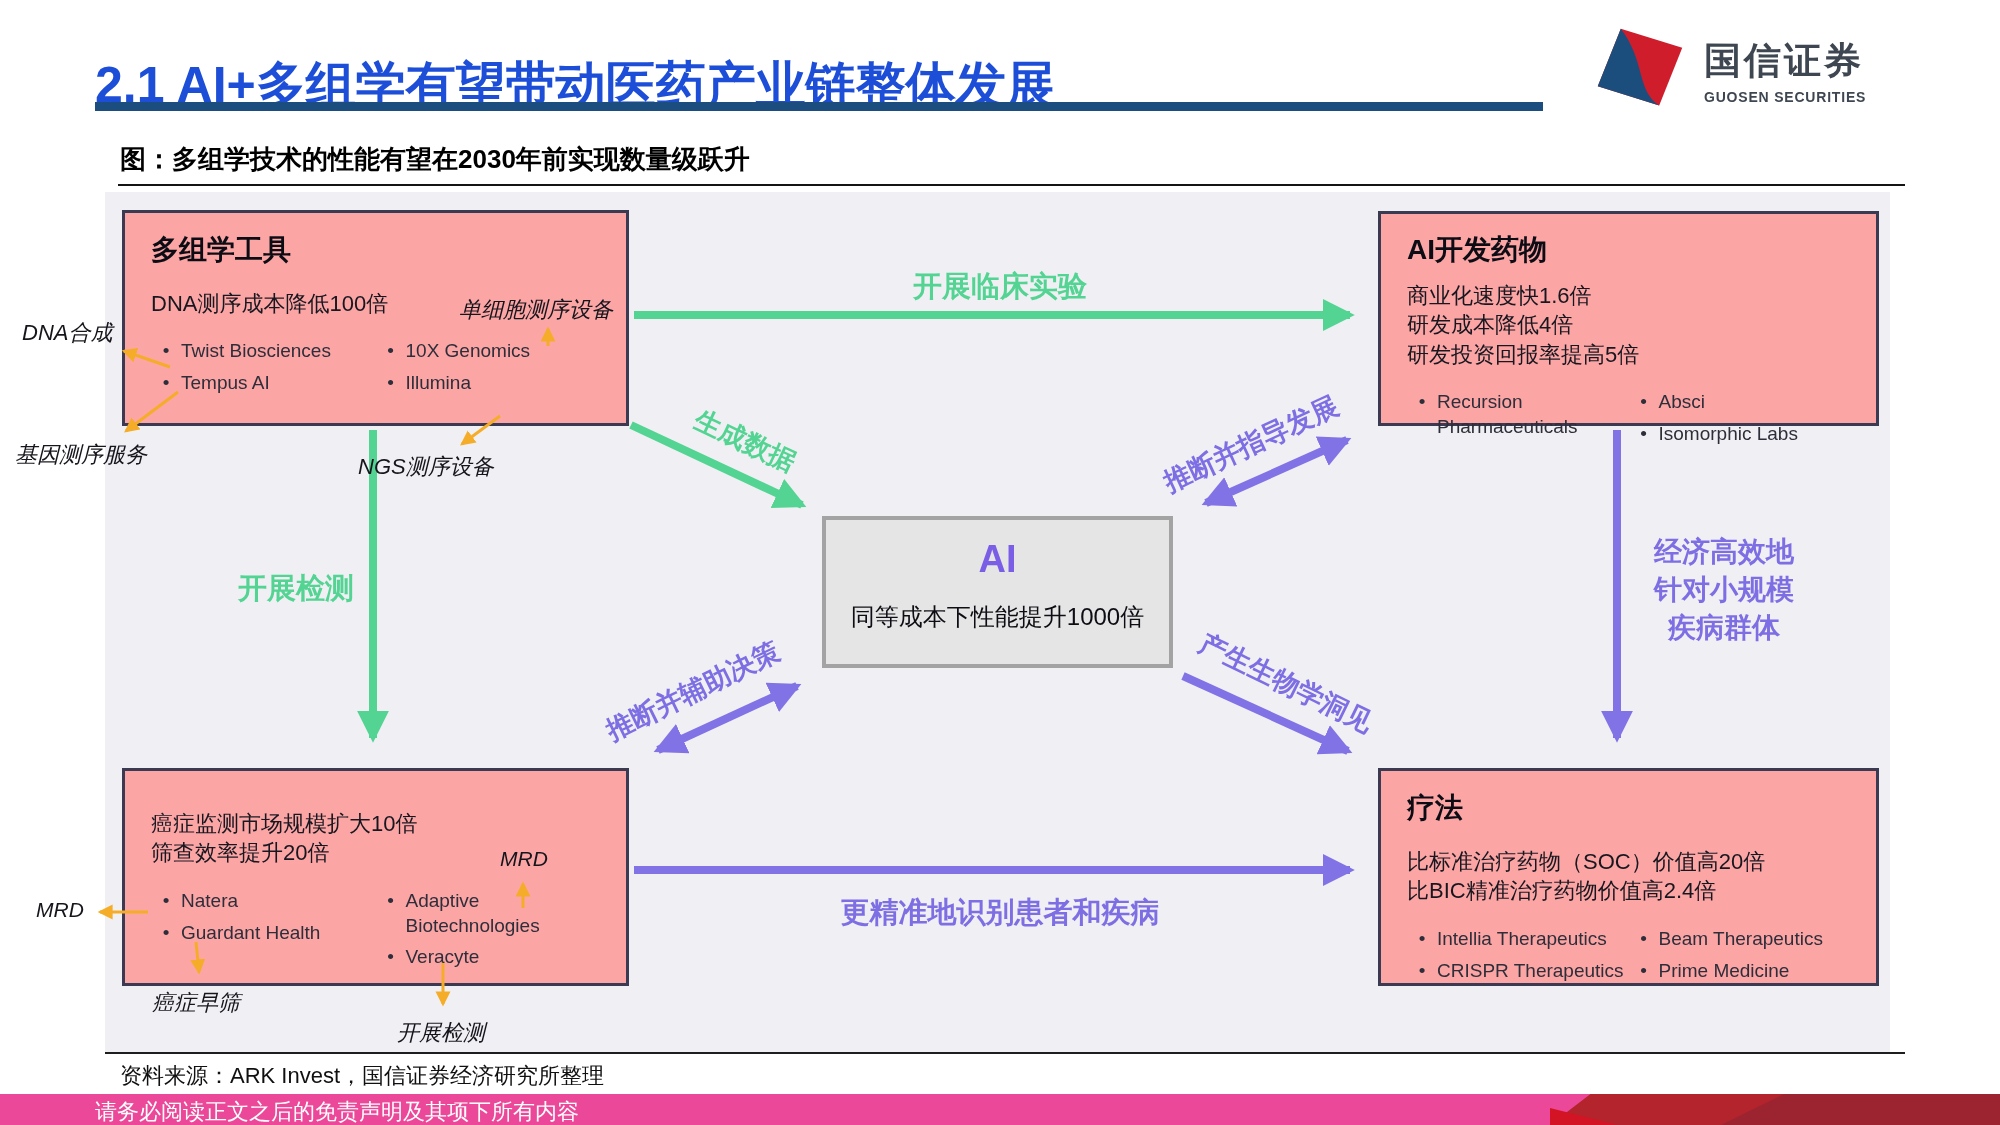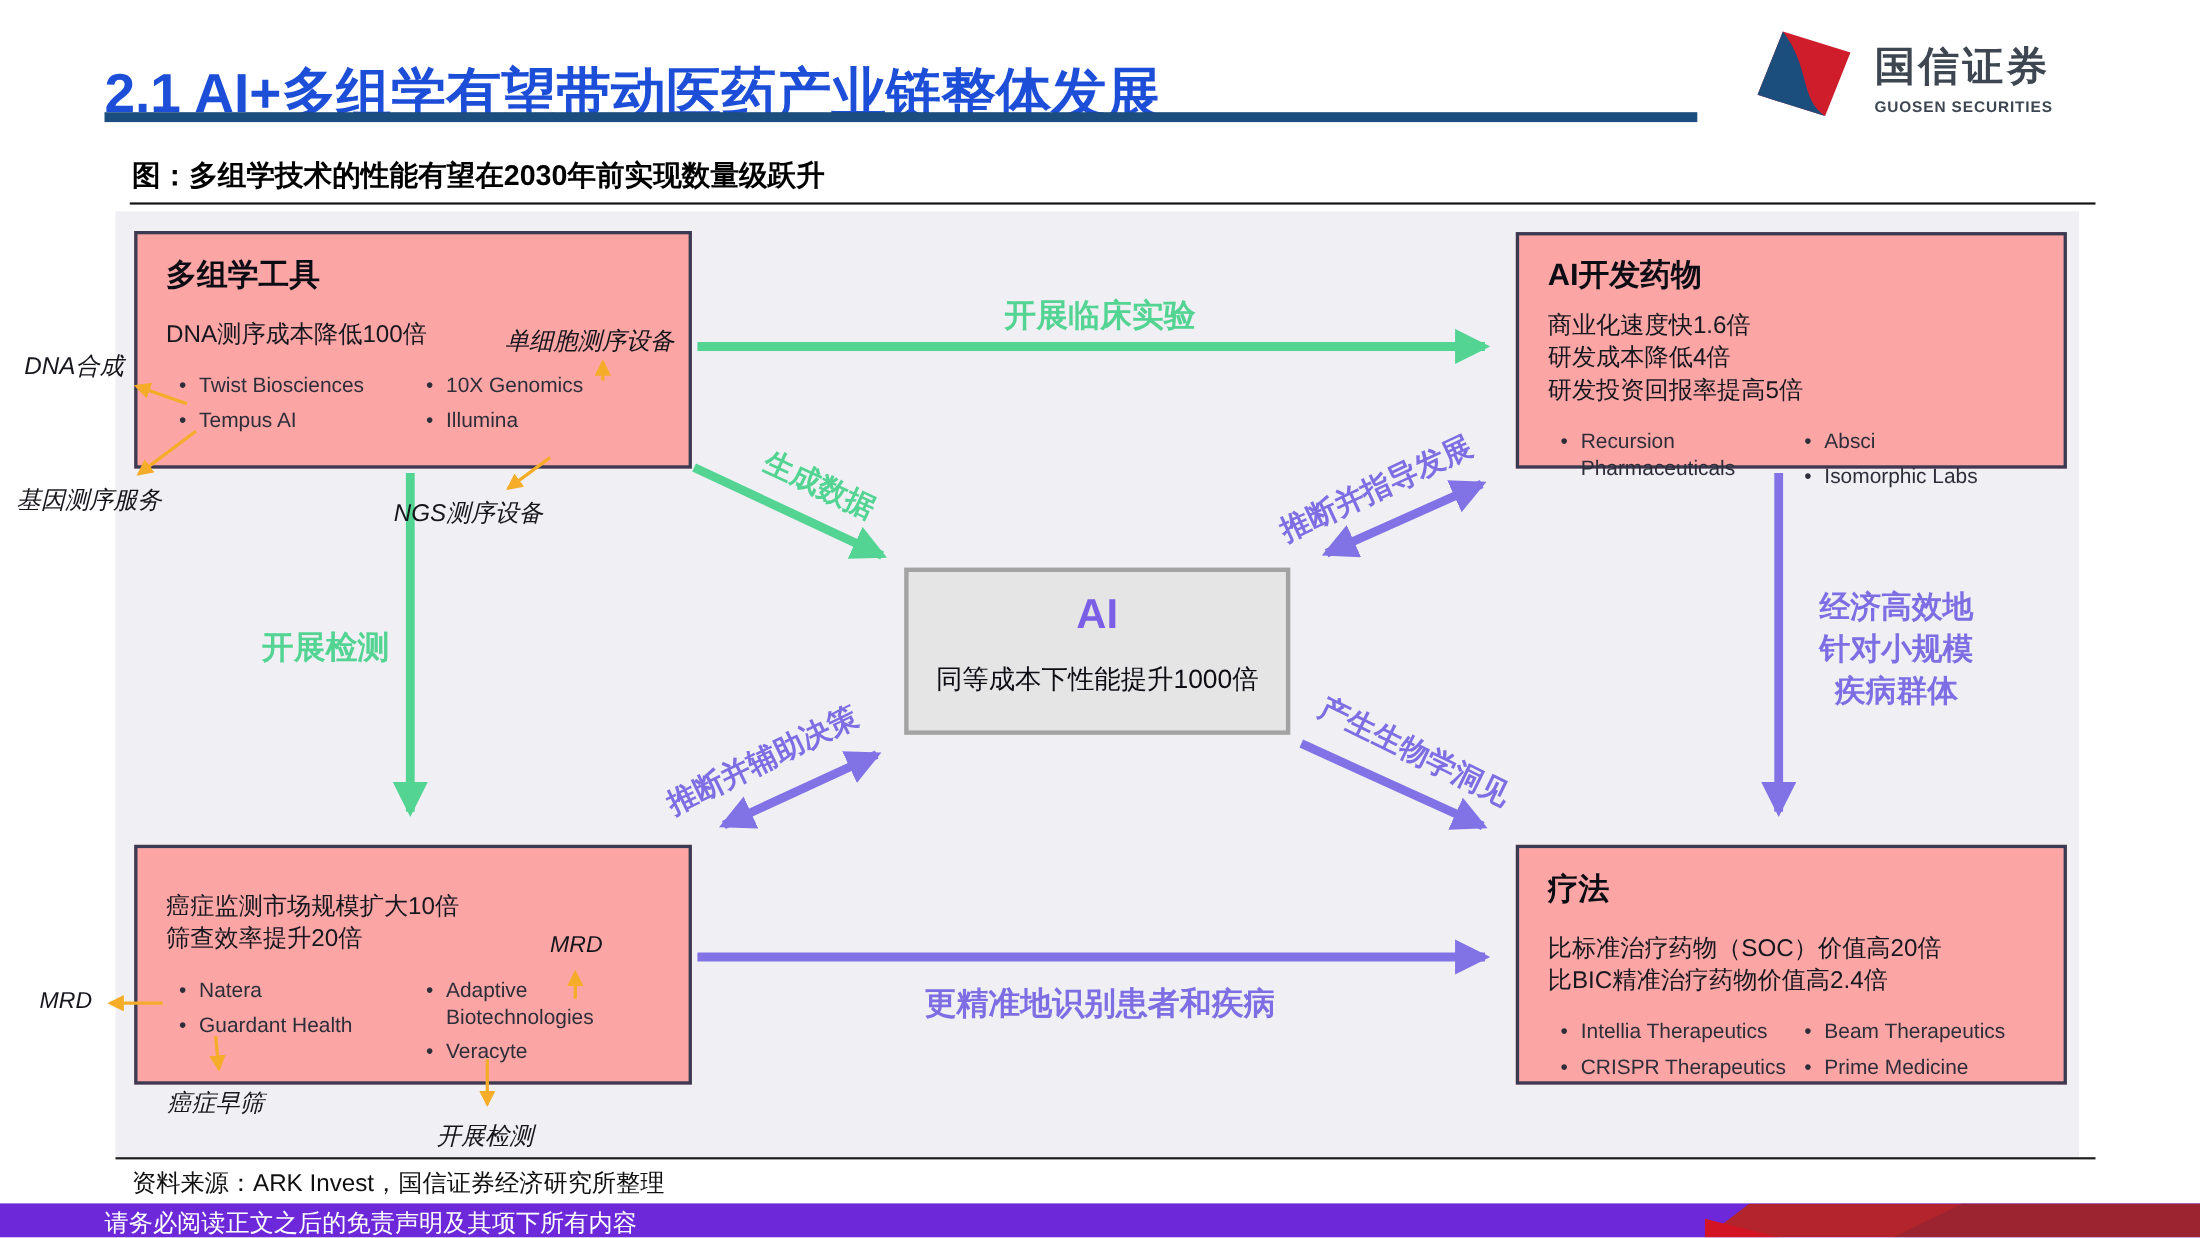--- a/index.html
+++ b/index.html
@@ -55,21 +55,21 @@
   #ann-ngs { left:358px; top:452px; }
   #ann-mrd-box { left:500px; top:847px; font-size:21px; }
   #ann-mrd-left { left:36px; top:898px; font-size:21px; }
   #ann-early { left:152px; top:988px; }
   #ann-dx2 { left:397px; top:1018px; }
   
   .overlay { position:absolute; left:0; top:0; z-index:3; pointer-events:none; }
   
   .source-rule { position:absolute; left:105px; top:1052px; width:1800px; height:2px; background:#1e1e1e; }
   .source { position:absolute; left:120px; top:1061px; font-size:22px; color:#101010; white-space:nowrap; }
-  .footer-bar { position:absolute; left:0; top:1094px; width:2000px; height:31px; background:#6d28d9; overflow:hidden; }
+  .footer-bar { position:absolute; left:0; top:1094px; width:2000px; height:31px; background:#ec4899; overflow:hidden; }
   .footer-text { position:absolute; left:95px; top:3px; font-size:22px; color:#ffffff; z-index:2; white-space:nowrap; }
   .footer-red { position:absolute; right:0; top:0; width:450px; height:100%; }
   .footer-red .r-base { position:absolute; inset:0; background:#b3242c; clip-path:polygon(9% 0,100% 0,100% 100%,0 100%); }
   .footer-red .r-dark { position:absolute; inset:0; background:#9c2430; clip-path:polygon(52% 0,100% 0,100% 100%,38% 100%); }
   .footer-red .r-bright { position:absolute; inset:0; background:#d31425; clip-path:polygon(0 45%,15% 100%,0 100%); }
 </style>
 </head>
 <body>
 
 <div class="page-title">2.1 AI+多组学有望带动医药产业链整体发展</div>

